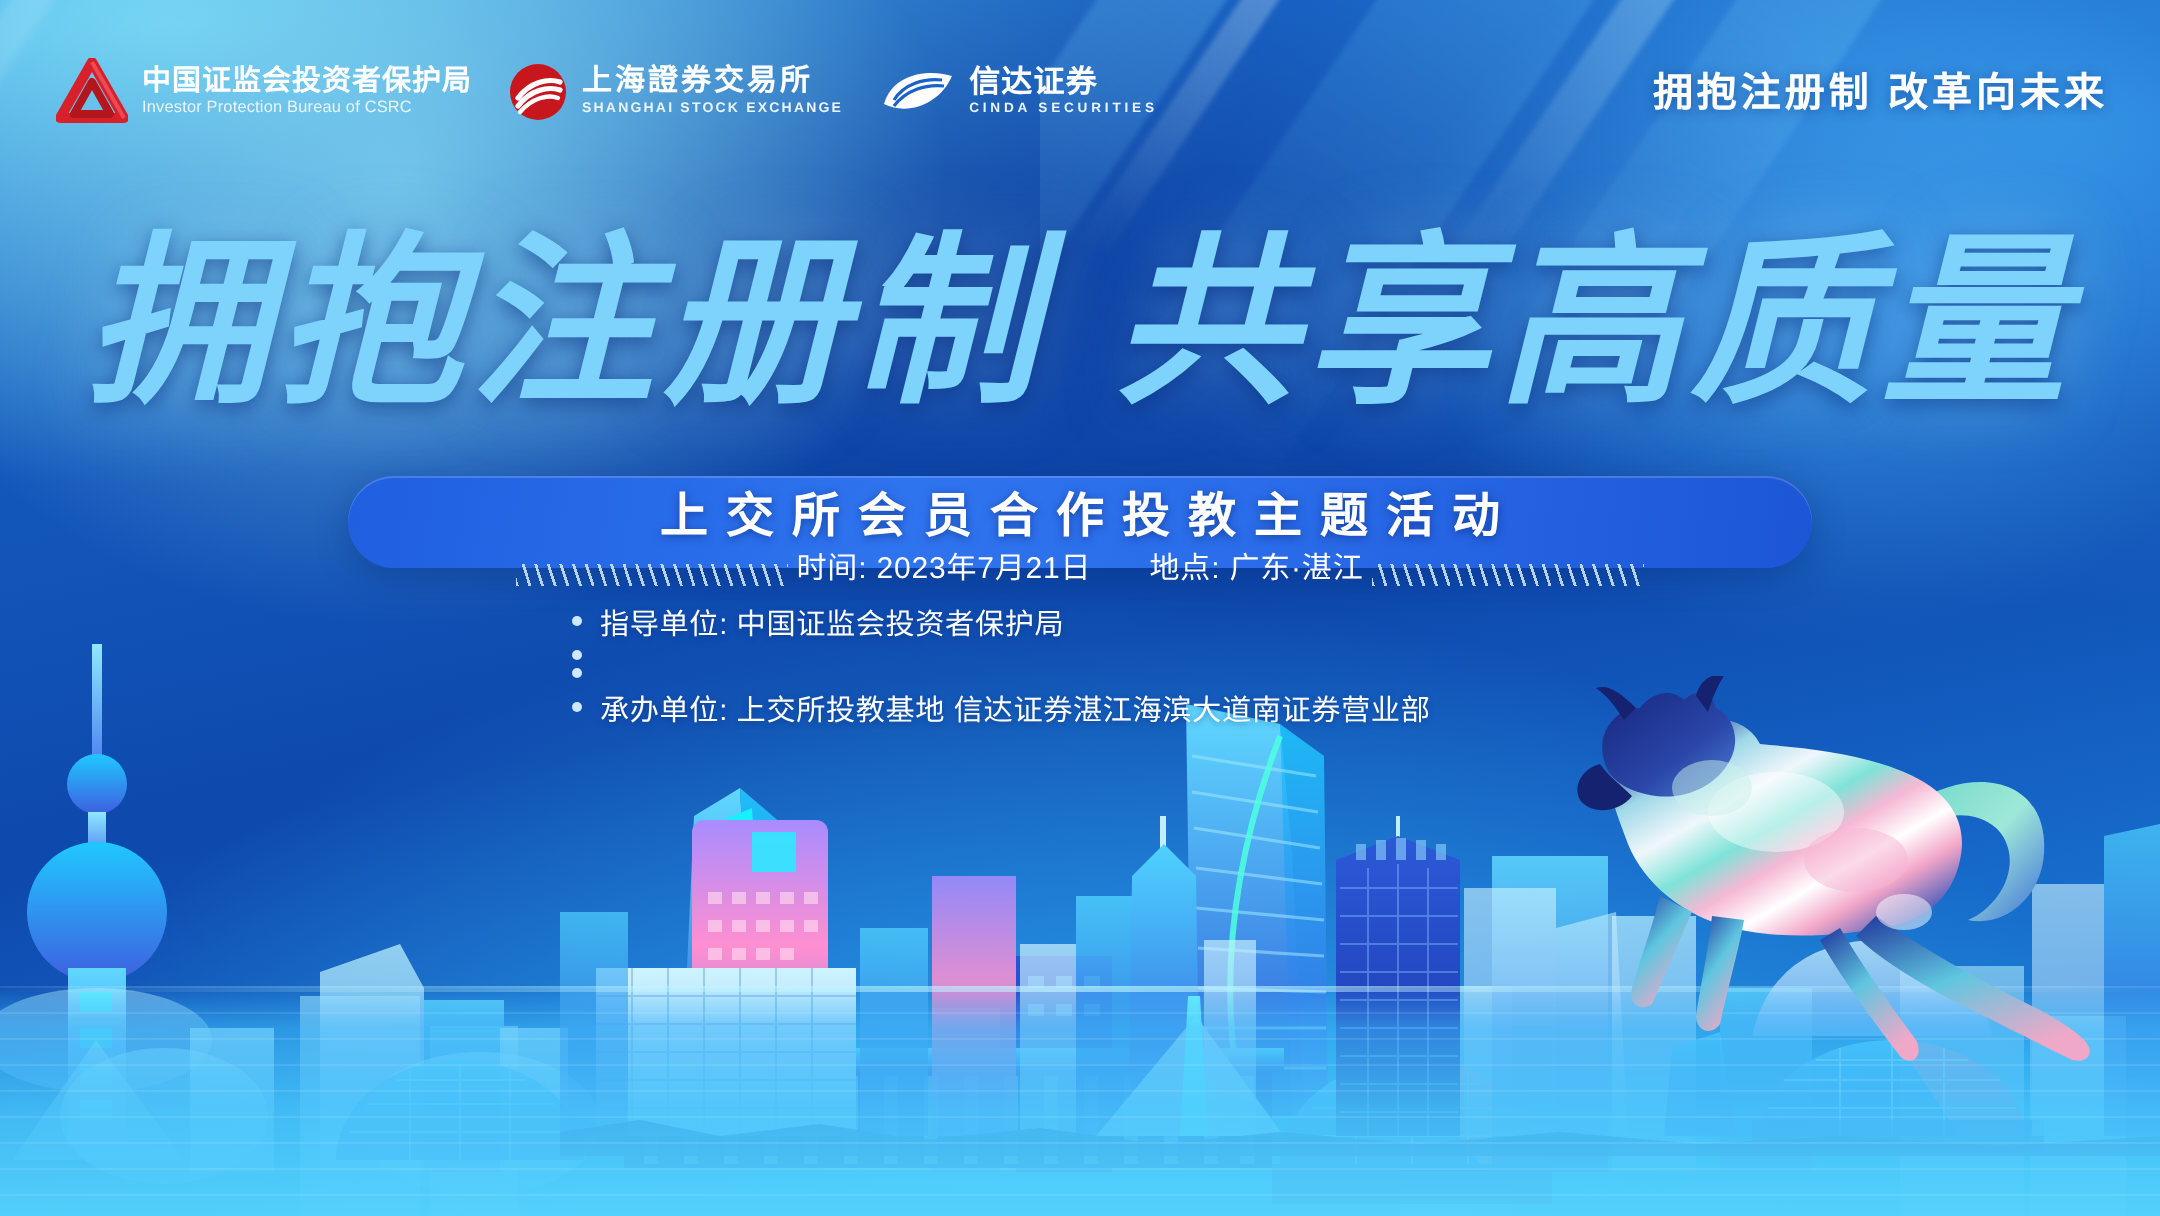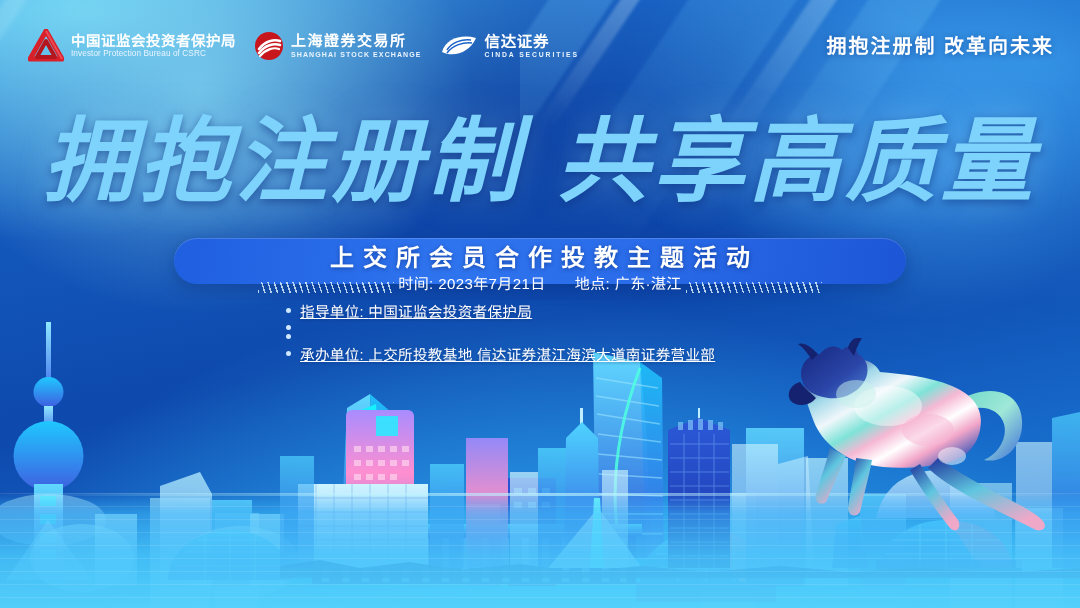--- a/index.html
+++ b/index.html
@@ -97,21 +97,21 @@
   .hatch{width:136px;height:11px;
     background:repeating-linear-gradient(72deg, rgba(225,245,255,.8) 0 1.4px, rgba(225,245,255,0) 1.4px 6px);}
   .meta-txt{color:#ffffff;font-size:15px;letter-spacing:.4px;white-space:nowrap;}
   .meta-txt .sp{display:inline-block;width:20px;}
 
   
   .orgs{position:absolute;left:286px;top:300px;display:flex;flex-direction:column;gap:4px;}
   .org{display:flex;align-items:center;gap:9px;}
   .dot{width:5px;height:5px;border-radius:50%;background:#cfe8ff;flex:0 0 auto;}
   .org-txt{color:#ffffff;font-size:14.6px;letter-spacing:.3px;white-space:nowrap;
-    text-shadow:0 1px 3px rgba(0,30,95,.4);text-decoration:underline;}
+    text-shadow:0 1px 3px rgba(0,30,95,.4);}
 </style>
 </head>
 <body>
 
 <div class="stage">
 
   <div class="bg-base"></div>
   <div class="bg-deep"></div>
   <div class="bg-topglow"></div>
   <div class="bg-rightglow"></div>

